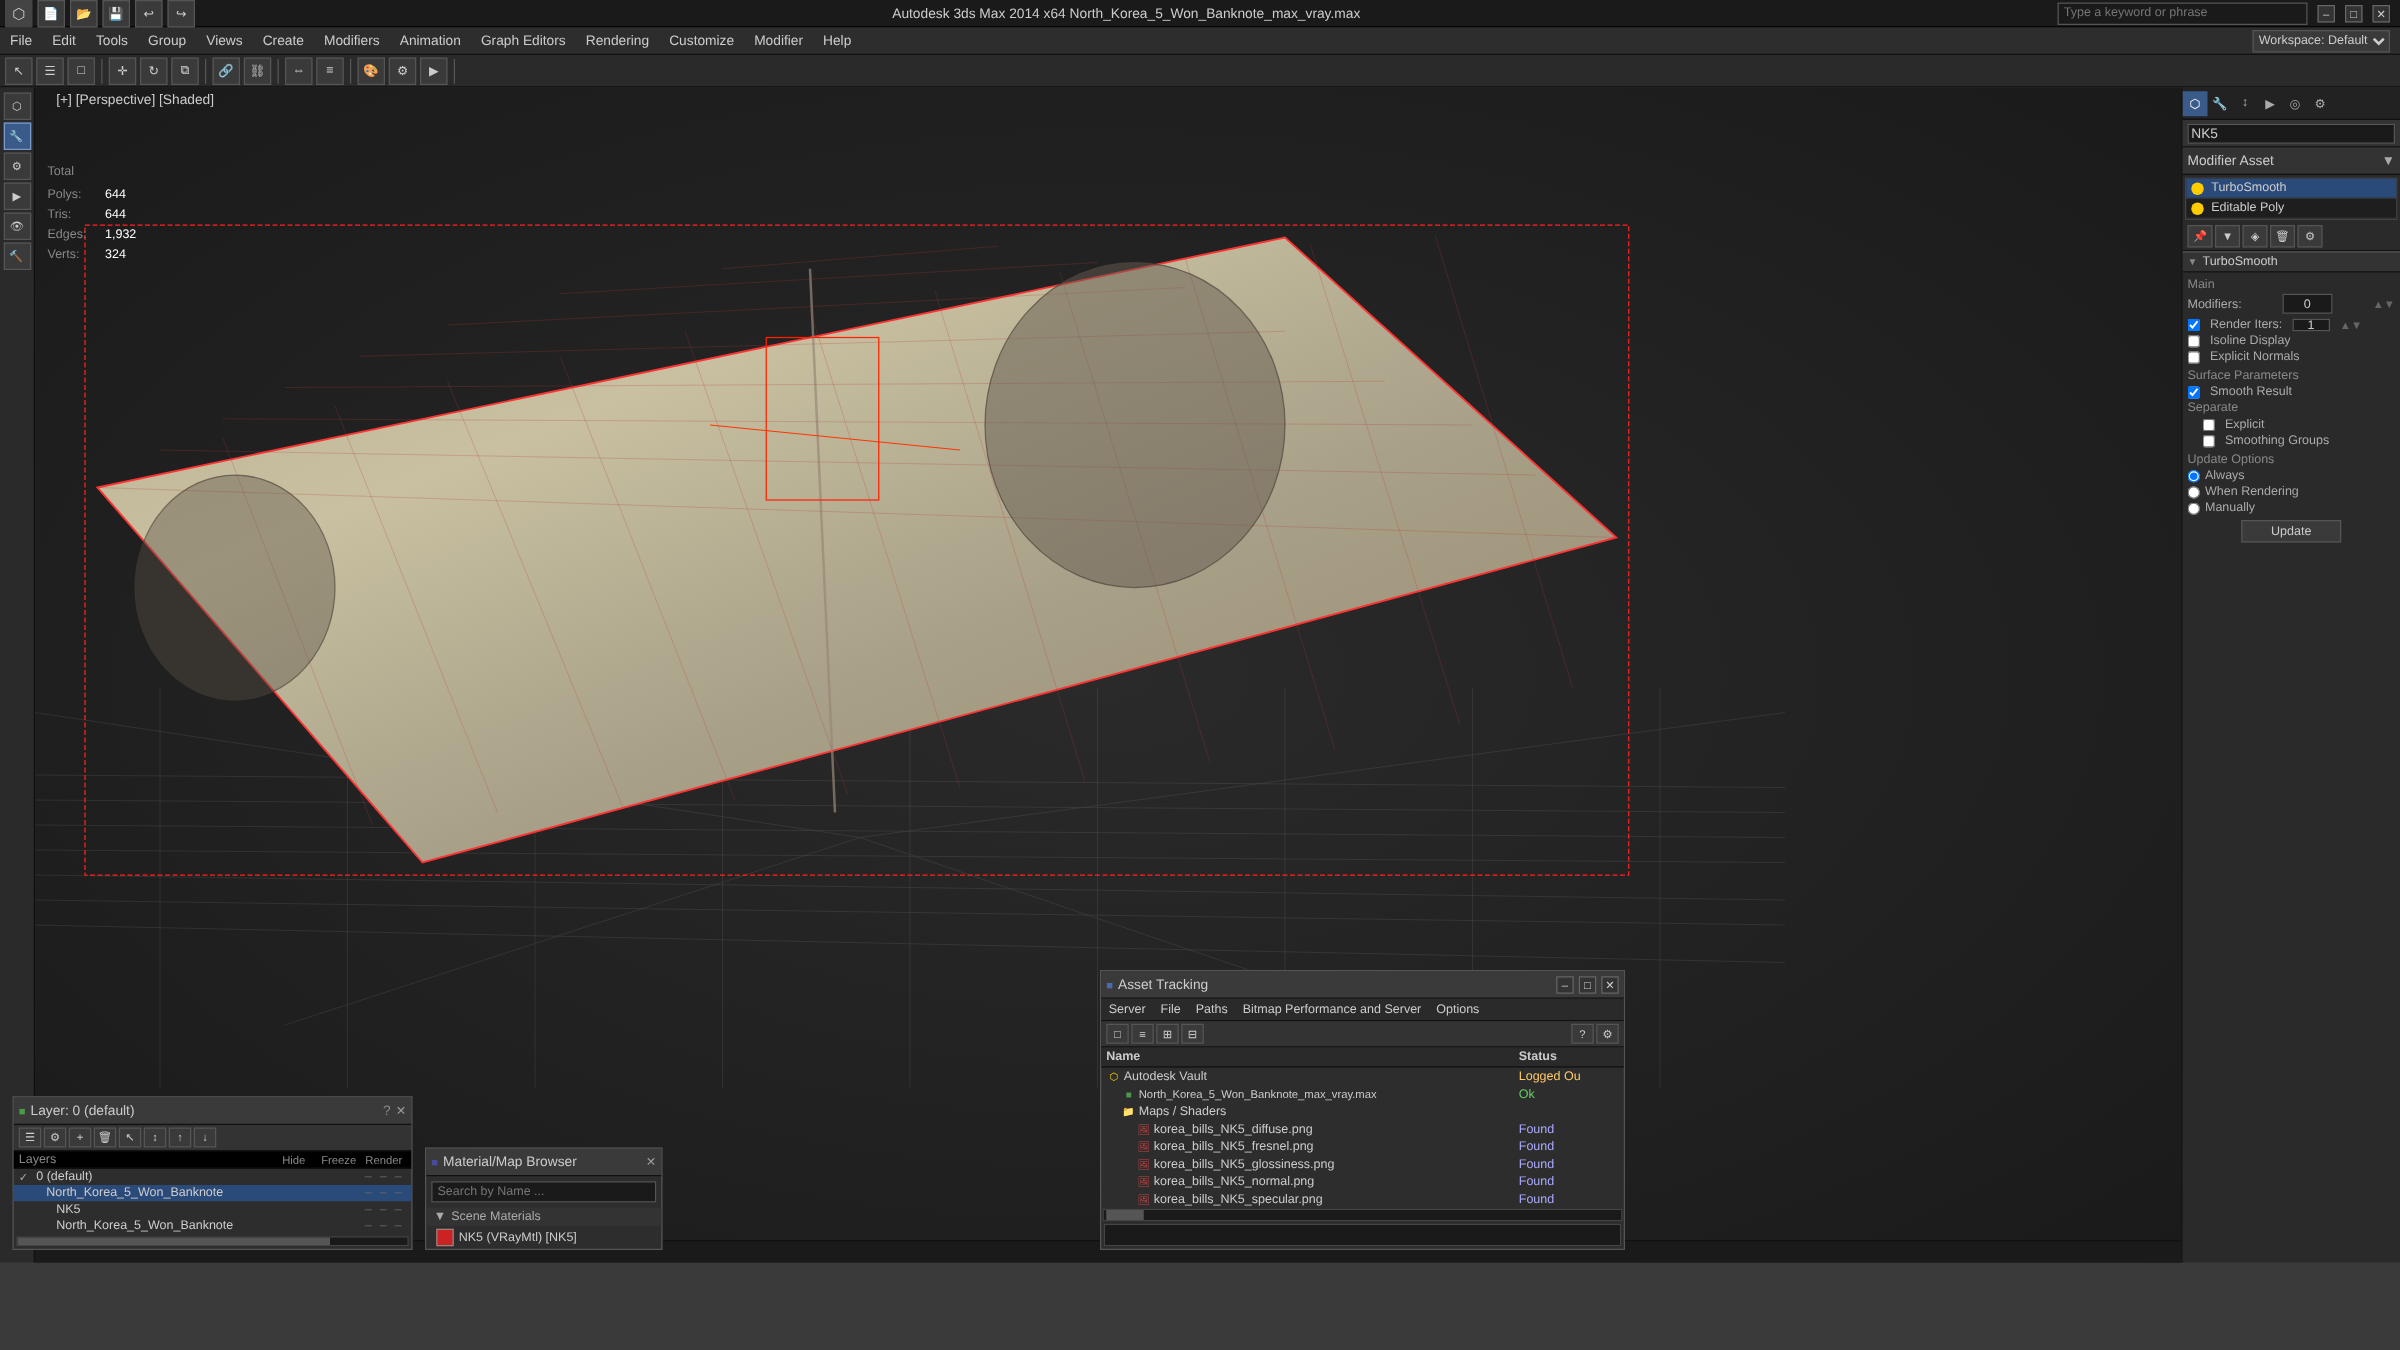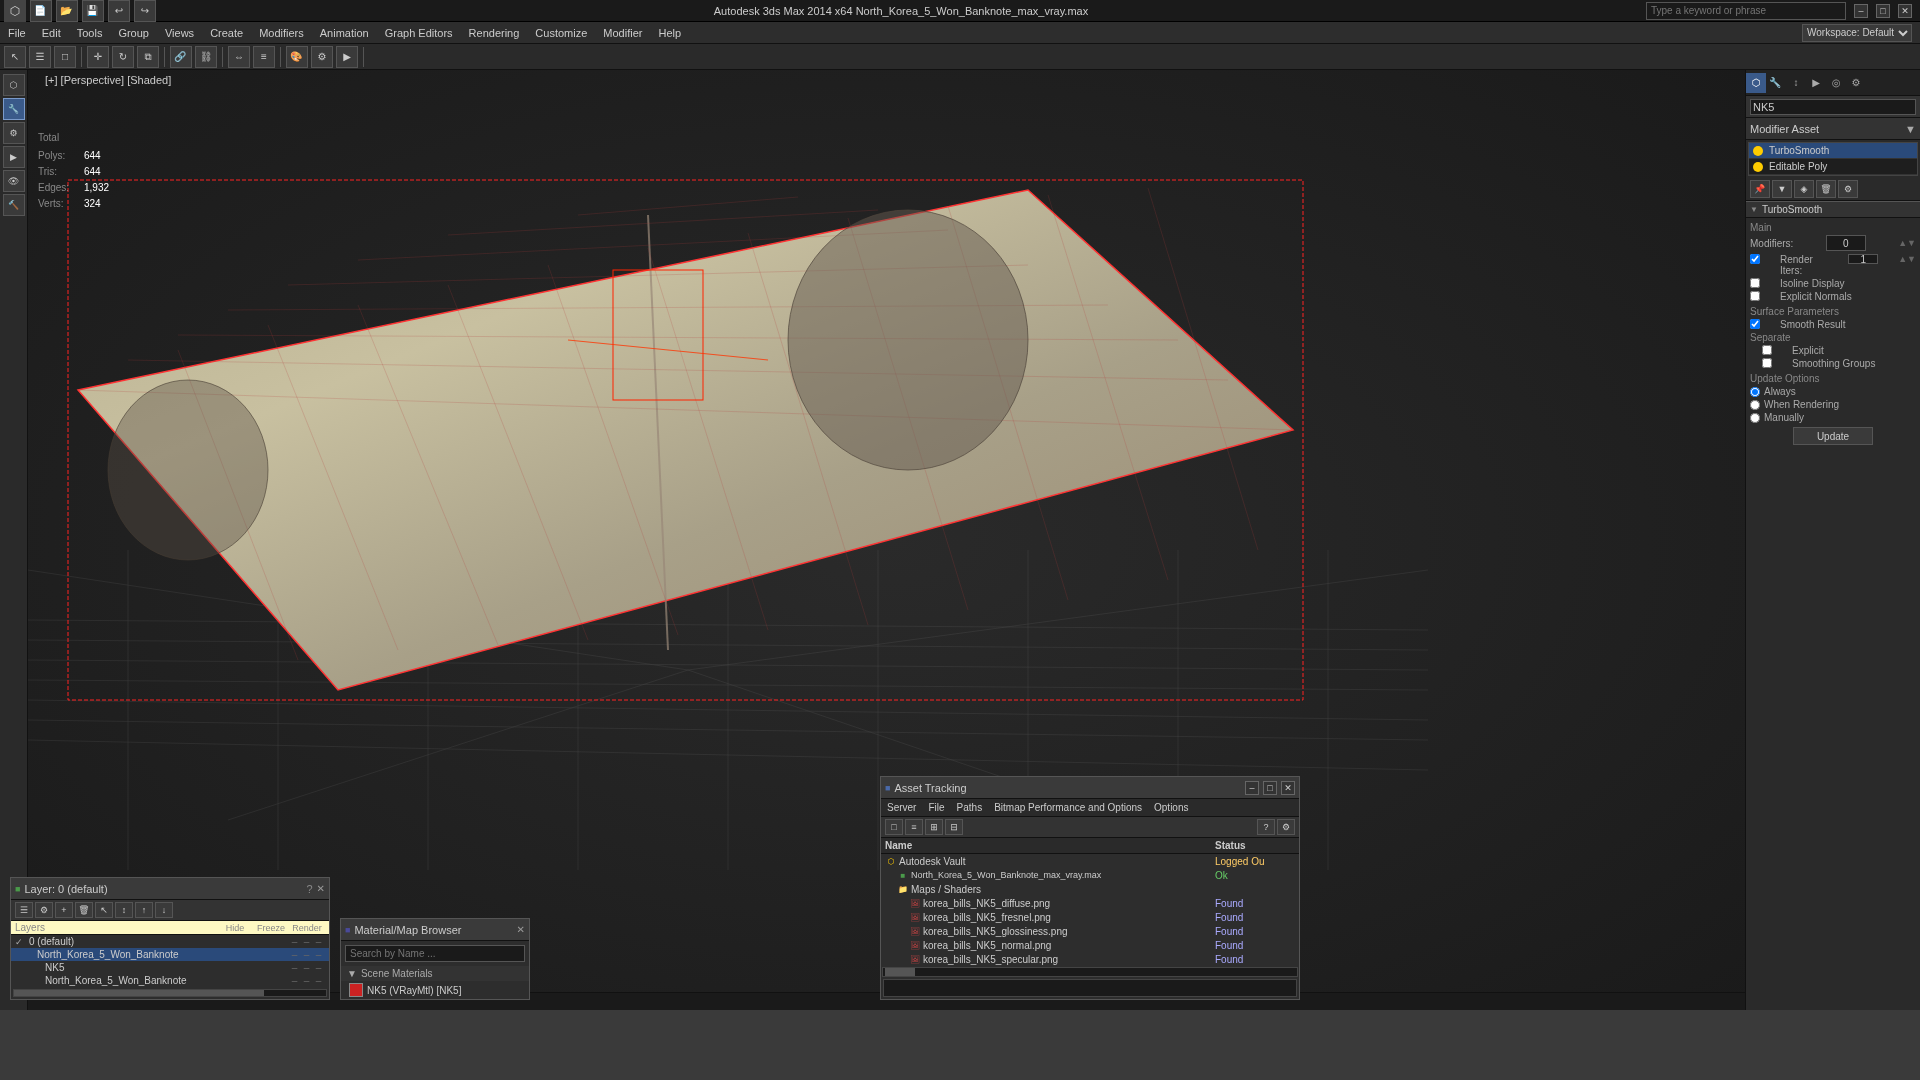--- a/index.html
+++ b/index.html
@@ -100,21 +100,21 @@
     
     .section-header {
       background: #333; padding: 2px 4px; font-size: 10px; color: #ccc;
       border-top: 1px solid #555; border-bottom: 1px solid #111;
       cursor: pointer; display: flex; align-items: center; gap: 4px;
     }
     .section-content { padding: 4px; }
     .param-row { display: flex; align-items: center; justify-content: space-between; margin-bottom: 3px; font-size: 10px; }
     .param-label { color: #aaa; }
     .param-input { width: 40px; height: 16px; background: #1a1a1a; border: 1px solid #555; color: #ccc; font-size: 10px; text-align: center; }
-    .checkbox-row { display: flex; align-items: flex-start; gap: 20px; margin-bottom: 2px; font-size: 10px; color: #aaa; }
+    .checkbox-row { display: flex; align-items: flex-end; gap: 8px; margin-bottom: 2px; font-size: 10px; color: #aaa; }
     .checkbox-row input { width: 10px; height: 10px; }
     .radio-row { display: flex; align-items: flex-end; gap: 4px; margin-bottom: 2px; font-size: 10px; color: #aaa; }
     .radio-row input { width: 10px; height: 10px; }
     .group-label { color: #888; font-size: 10px; margin-bottom: 2px; }
     .update-btn { width: 80px; height: 18px; background: #3a3a3a; border: 1px solid #555; color: #ccc; font-size: 10px; cursor: pointer; margin: 4px auto; display: block; }
     .separate-label { color: #888; font-size: 10px; margin: 2px 0; }
     .indent { padding-left: 12px; }
 
     
     #layer-panel {
@@ -124,21 +124,21 @@
       pointer-events: all; z-index: 20;
     }
     #layer-panel-header {
       height: 22px; background: #3a3a3a; display: flex; align-items: center; justify-content: space-between;
       padding: 0 4px; border-bottom: 1px solid #111;
     }
     .panel-title { font-size: 11px; color: #ccc; display: flex; align-items: center; gap: 4px; }
     .panel-close { cursor: pointer; color: #999; font-size: 10px; }
     #layer-toolbar { display: flex; align-items: center; gap: 2px; padding: 2px 4px; background: #333; border-bottom: 1px solid #111; }
     .layer-tool-btn { width: 18px; height: 16px; background: #3a3a3a; border: 1px solid #555; display: flex; align-items: center; justify-content: center; font-size: 9px; cursor: pointer; color: #ccc; }
-    #layer-column-headers { display: flex; align-items: center; padding: 1px 4px; background: #fef9c3; border-bottom: 1px solid #111; font-size: 10px; color: #888; }
+    #layer-column-headers { display: flex; align-items: center; padding: 1px 4px; background: #000000; border-bottom: 1px solid #111; font-size: 10px; color: #888; }
     .layer-col-name { flex: 1; }
     .layer-col-action { width: 36px; text-align: center; font-size: 9px; }
     .layer-row { display: flex; align-items: center; padding: 1px 4px; font-size: 10px; color: #ccc; cursor: pointer; }
     .layer-row.selected { background: #2a4a7a; }
     .layer-checkmark { width: 14px; color: #aaa; font-size: 9px; }
     .layer-name { flex: 1; }
     .layer-actions { width: 36px; display: flex; gap: 1px; }
     .layer-action-dash { width: 11px; text-align: center; font-size: 10px; color: #666; }
 
     
@@ -573,21 +573,21 @@
       <div style="display:flex;gap:4px;align-items:center;">
         <span class="titlebar-btn">–</span>
         <span class="titlebar-btn">□</span>
         <span class="titlebar-btn" style="background:#333;">✕</span>
       </div>
     </div>
     <div id="asset-menubar">
       <span class="asset-menu">Server</span>
       <span class="asset-menu">File</span>
       <span class="asset-menu">Paths</span>
-      <span class="asset-menu">Bitmap Performance and Options</span>
+      <span class="asset-menu">Bitmap Performance and Server</span>
       <span class="asset-menu">Options</span>
     </div>
     <div id="asset-toolbar">
       <div class="asset-tool-btn">□</div>
       <div class="asset-tool-btn">≡</div>
       <div class="asset-tool-btn">⊞</div>
       <div class="asset-tool-btn">⊟</div>
       <div style="flex:1;"></div>
       <div class="asset-tool-btn">?</div>
       <div class="asset-tool-btn">⚙</div>

